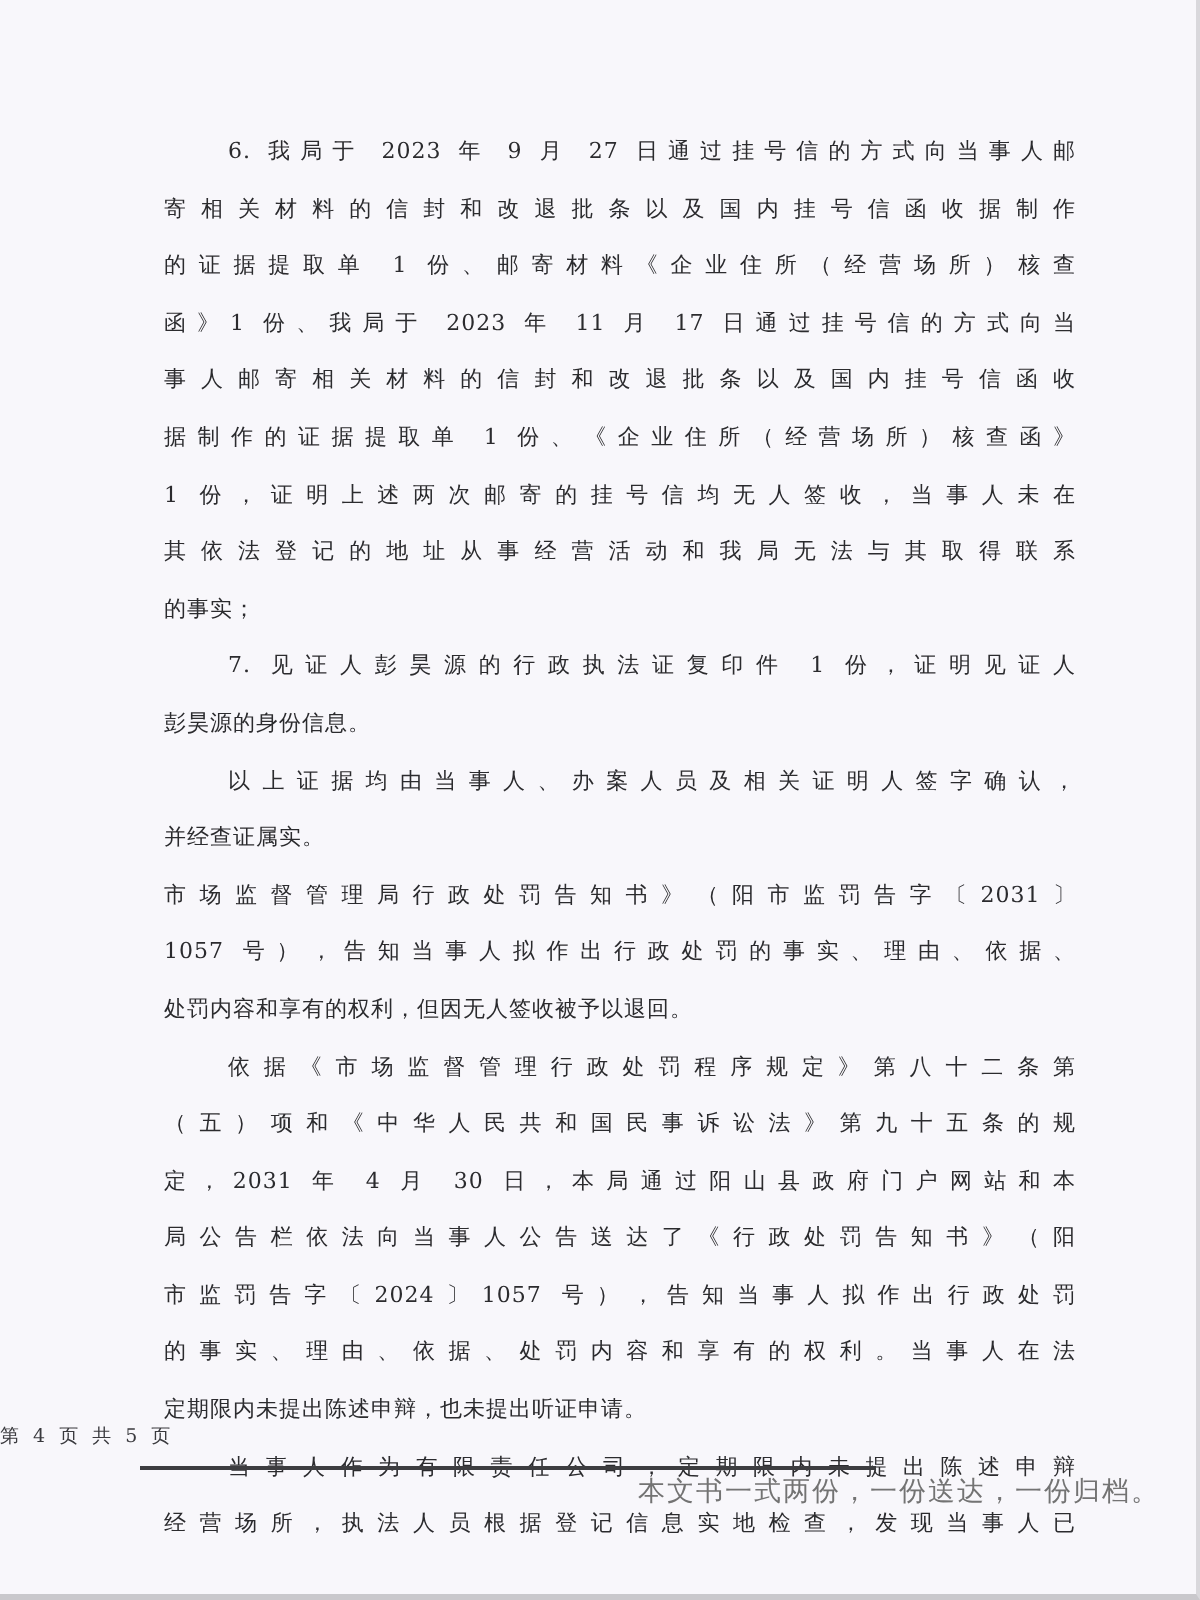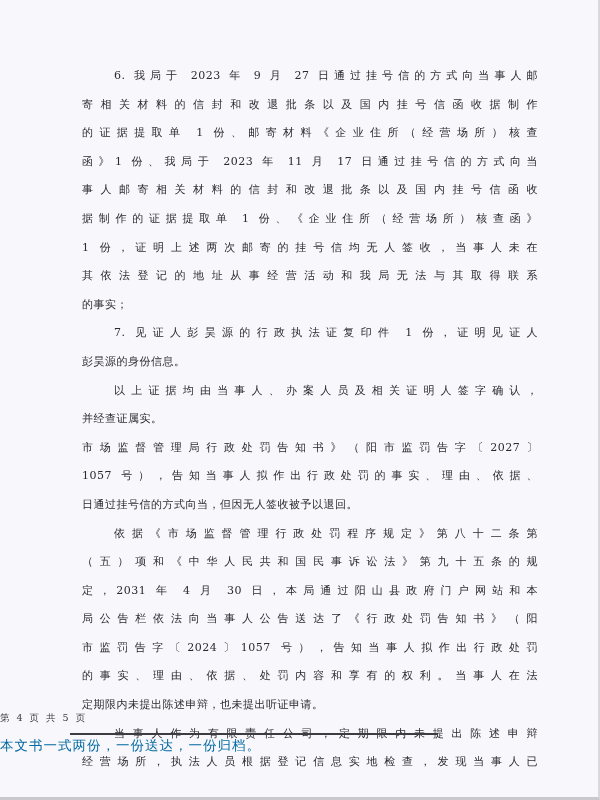--- a/index.html
+++ b/index.html
@@ -34,21 +34,21 @@
     text-align: left; font-size: 9.5px; color: #3a3a3e;
     letter-spacing: 2px;
   }
   .footer-rule {
     position: absolute; left: 70px; width: 364px; top: 733px;
     height: 1.6px; background: #3d3d40;
     transform-origin: left center;
   }
   .footer-note {
     position: absolute; left: 0; width: 580px; top: 737px;
-    text-align: left; font-size: 13.5px; color: #0369a1;
+    text-align: right; font-size: 13.5px; color: #737373;
     letter-spacing: 1px;
   }
 </style>
 </head>
 <body>
 
 <div class="page">
   <div class="body-text" id="body-text">
       <div class="line indent">6. 我局于 2023 年 9 月 27 日通过挂号信的方式向当事人邮</div>
       <div class="line">寄相关材料的信封和改退批条以及国内挂号信函收据制作</div>
@@ -56,23 +56,23 @@
       <div class="line">函》1 份、我局于 2023 年 11 月 17 日通过挂号信的方式向当</div>
       <div class="line">事人邮寄相关材料的信封和改退批条以及国内挂号信函收</div>
       <div class="line">据制作的证据提取单 1 份、《企业住所（经营场所）核查函》</div>
       <div class="line">1 份，证明上述两次邮寄的挂号信均无人签收，当事人未在</div>
       <div class="line">其依法登记的地址从事经营活动和我局无法与其取得联系</div>
       <div class="line last">的事实；</div>
       <div class="line indent">7. 见证人彭昊源的行政执法证复印件 1 份，证明见证人</div>
       <div class="line last">彭昊源的身份信息。</div>
       <div class="line indent">以上证据均由当事人、办案人员及相关证明人签字确认，</div>
       <div class="line last">并经查证属实。</div>
-      <div class="line">市场监督管理局行政处罚告知书》（阳市监罚告字〔2027〕</div>
+      <div class="line">市场监督管理局行政处罚告知书》（阳市监罚告字〔2031〕</div>
       <div class="line">1057 号），告知当事人拟作出行政处罚的事实、理由、依据、</div>
-      <div class="line last">日通过挂号信的方式向当，但因无人签收被予以退回。</div>
+      <div class="line last">处罚内容和享有的权利，但因无人签收被予以退回。</div>
       <div class="line indent">依据《市场监督管理行政处罚程序规定》第八十二条第</div>
       <div class="line">（五）项和《中华人民共和国民事诉讼法》第九十五条的规</div>
       <div class="line">定，2031 年 4 月 30 日，本局通过阳山县政府门户网站和本</div>
       <div class="line">局公告栏依法向当事人公告送达了《行政处罚告知书》（阳</div>
       <div class="line">市监罚告字〔2024〕1057 号），告知当事人拟作出行政处罚</div>
       <div class="line">的事实、理由、依据、处罚内容和享有的权利。当事人在法</div>
       <div class="line last">定期限内未提出陈述申辩，也未提出听证申请。</div>
       <div class="line indent">当事人作为有限责任公司，定期限内未提出陈述申辩</div>
       <div class="line">经营场所，执法人员根据登记信息实地检查，发现当事人已</div>
     </div>

